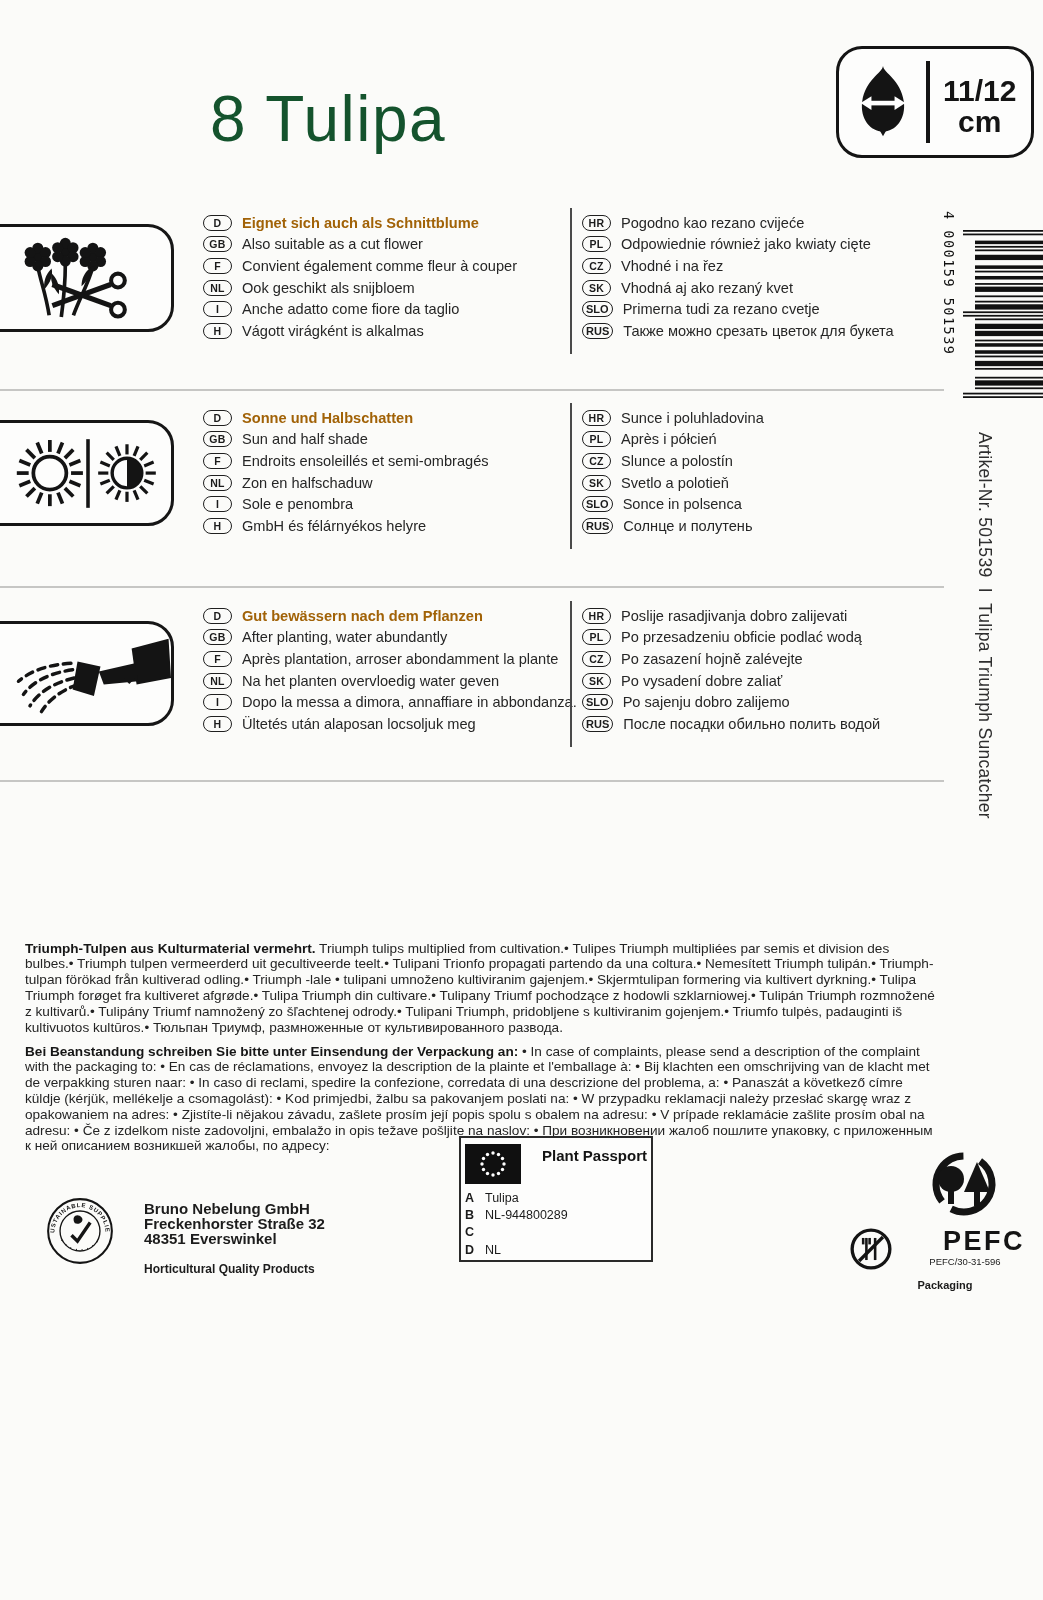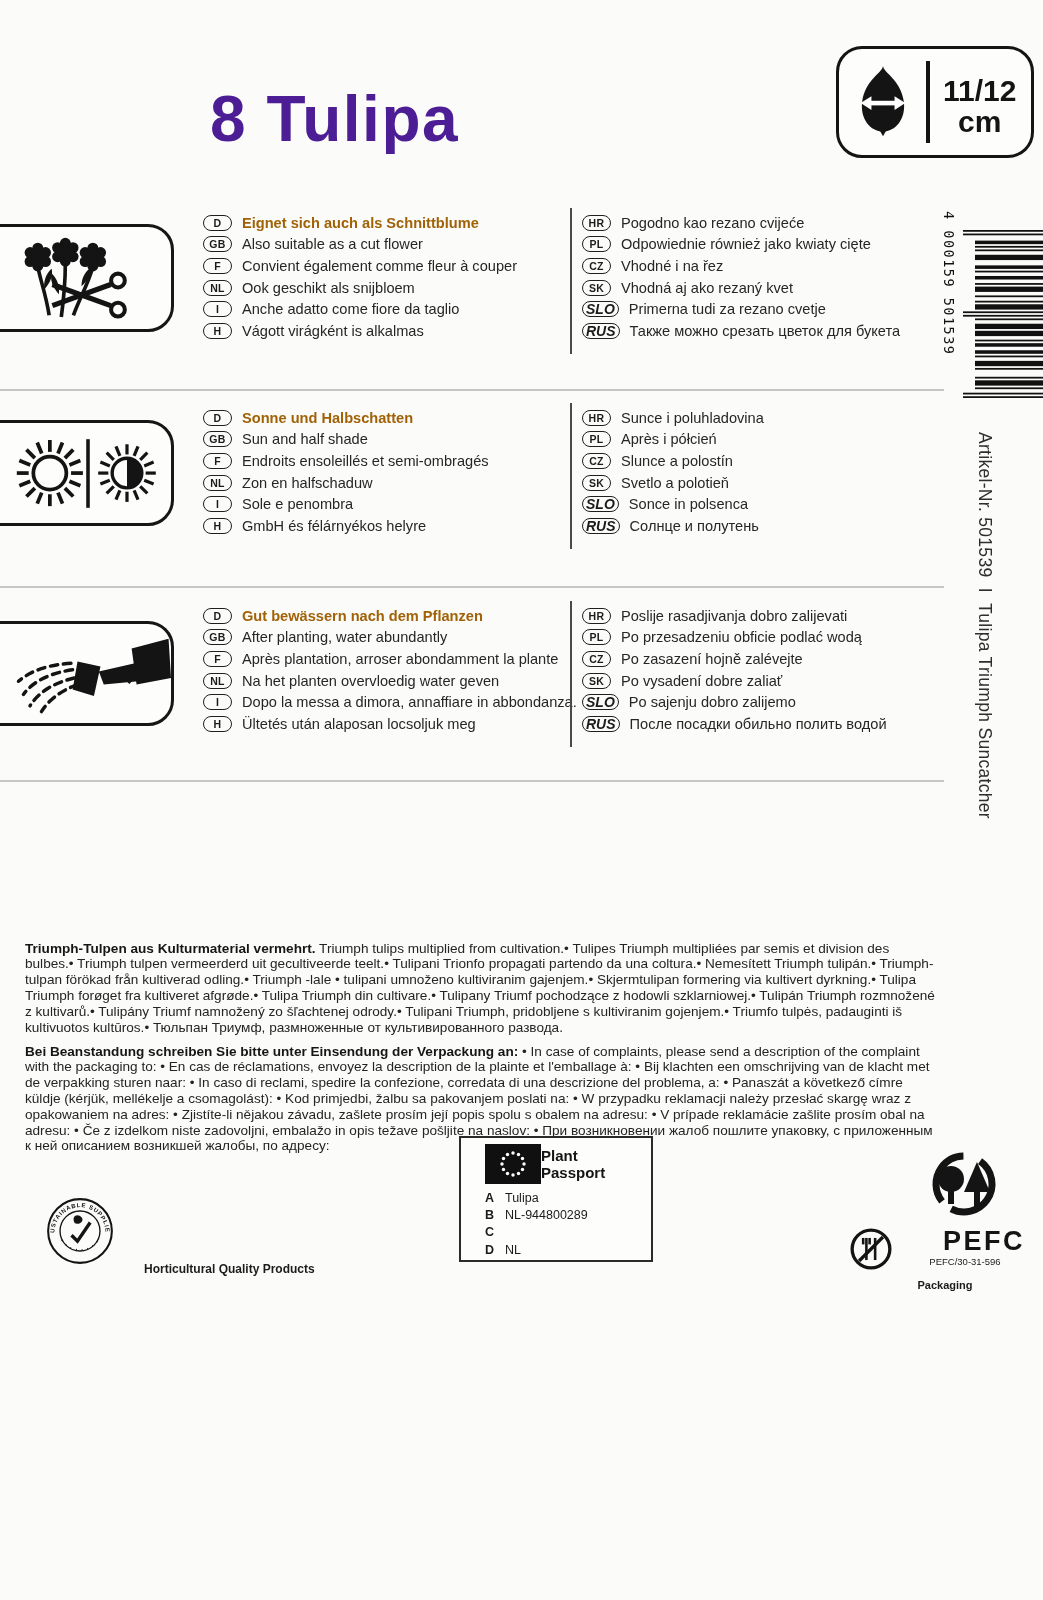--- a/index.html
+++ b/index.html
@@ -1,41 +1,41 @@
 <!DOCTYPE html>
 <html><head>
 <meta charset="utf-8">
 <style>
   html,body{margin:0;padding:0;background:#e8e8e6;}
   .page{position:relative;width:1043px;height:1600px;background:#fbfbf9;overflow:hidden;
         font-family:"Liberation Sans",sans-serif;color:#1d1d1d;}
 
   
-  .title{position:absolute;left:210px;top:82px;font-size:64px;font-weight:700;
-         letter-spacing:1.5px;color:#4c1d95;}
+  .title{position:absolute;left:210px;top:82px;font-size:64px;font-weight:400;
+         letter-spacing:1.5px;color:#14532d;}
 
   
   .size-box{position:absolute;left:836px;top:46px;width:198px;height:112px;
             border:3.5px solid #141414;border-radius:26px;background:#fdfdfc;
             display:flex;align-items:center;gap:12px;padding:0 13px;box-sizing:border-box;}
   .size-divider{width:3.5px;height:82px;background:#141414;flex:0 0 auto;}
   .size-text{font-weight:bold;font-size:30px;line-height:31px;text-align:center;
              color:#141414;flex:1;margin-top:8px;}
 
   
   .icon-box{position:absolute;left:-44px;width:218px;border:3px solid #161616;
             border-radius:26px;background:#fdfdfc;display:flex;align-items:center;
             box-sizing:border-box;}
   .icon-box svg{display:block;margin-left:48px;}
   .lang-rows{position:absolute;display:flex;flex-direction:column;}
   .lang-row{display:flex;align-items:center;height:21.6px;gap:10px;}
   .lang-badge{flex:0 0 auto;min-width:29px;height:16px;border:1.8px solid #1f1f1f;
               border-radius:9px;font-size:10.5px;font-weight:bold;line-height:14.5px;
               text-align:center;padding:0 3px;box-sizing:border-box;letter-spacing:.3px;color:#1b1b1b;}
-  .lang-badge.small{font-size:14px;letter-spacing:0;font-style:italic;}
+  .lang-badge.small{font-size:11px;letter-spacing:0;}
   .lang-text{font-size:14.6px;white-space:nowrap;color:#262626;}
   .lang-row.bold .lang-text{font-weight:bold;color:#a16207;}
   .col-divider{position:absolute;left:570px;width:2px;background:#4a4a4a;}
   .hr-sep{position:absolute;left:0;width:944px;height:1.5px;background:#c6c6c4;}
 
   
   .v-text{writing-mode:vertical-rl;}
   .barcode-number{position:absolute;left:941px;top:211px;height:200px;
                   font-family:"DejaVu Sans Mono",monospace;font-size:13.5px;
                   letter-spacing:1.5px;color:#111;}
@@ -47,21 +47,21 @@
   
   .para{position:absolute;left:25px;width:916px;font-size:13.6px;line-height:15.8px;color:#242424;}
   .para b{color:#161616;text-align:center;}
 
   
   .address{position:absolute;left:144px;top:1201px;font-size:15px;font-weight:bold;
            line-height:15.2px;color:#1c1c1c;}
   .tagline{position:absolute;left:144px;top:1262px;font-size:12px;font-weight:bold;color:#1c1c1c;}
   .supplier-badge{position:absolute;left:46px;top:1197px;}
   .passport{position:absolute;left:459px;top:1136px;width:194px;height:126px;
-            border:2.5px solid #2a2a2a;background:#fdfdfc;box-sizing:border-box;padding:6px 24px;}
+            border:2.5px solid #2a2a2a;background:#fdfdfc;box-sizing:border-box;padding:6px 4px;}
   .pp-head{display:flex;justify-content:space-between;align-items:flex-start;}
   .eu-flag{width:56px;height:40px;background:#101010;flex:0 0 auto;}
   .pp-title{font-weight:bold;font-size:15px;margin-top:3px;color:#141414;}
   .pp-rows{margin-top:5px;}
   .pp-row{display:flex;height:17.3px;align-items:center;font-size:12.5px;color:#1b1b1b;}
   .pp-key{width:20px;font-weight:bold;flex:0 0 auto;}
   .no-food{position:absolute;left:848px;top:1226px;}
   .pefc-art{position:absolute;left:920px;top:1152px;}
   .pefc-name{position:absolute;left:905px;top:1226px;width:120px;text-align:right;
              font-size:27px;font-weight:bold;letter-spacing:2.5px;color:#141414;}
@@ -399,20 +399,25 @@
         <textPath href="#arcT" startOffset="50%" text-anchor="middle">SUSTAINABLE SUPPLIER</textPath>
       </text>
       <text font-size="5" letter-spacing="2" fill="#141414">
         <textPath href="#arcB" startOffset="50%" text-anchor="middle">• • • • • • • •</textPath>
       </text>
       <path class="stroke" stroke-width="4" d="M30,45 L37,52 L52,30"></path>
       <path class="ink" d="M34,31 C29,23 37,18 42,24 C45,28 40,33 34,31 Z"></path>
     </svg>
   </div>
 
+  <div class="address">
+      <div>Bruno Nebelung GmbH</div>
+      <div>Freckenhorster Straße 32</div>
+      <div>48351 Everswinkel</div>
+    </div>
   <div class="tagline">Horticultural Quality Products</div>
 
   <div class="passport">
     <div class="pp-head">
       <span class="eu-flag">
         <svg viewBox="0 0 56 40" width="56" height="40">
             <g id="eu-stars">
               <circle cx="28.0" cy="9.0" r="1.7" fill="#ffffff"></circle>
               <circle cx="33.5" cy="10.5" r="1.7" fill="#ffffff"></circle>
               <circle cx="37.5" cy="14.5" r="1.7" fill="#ffffff"></circle>

